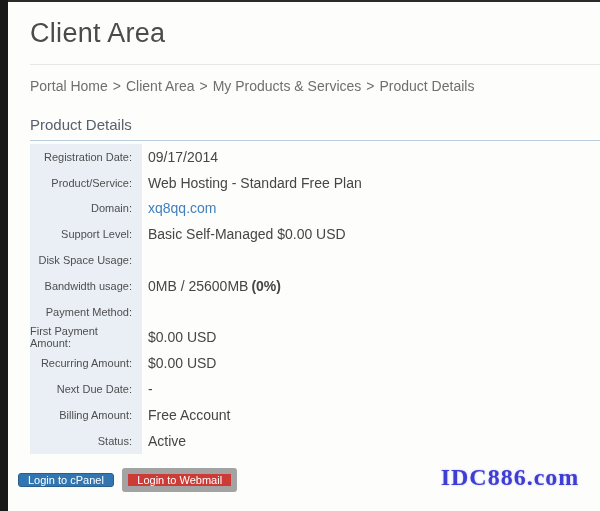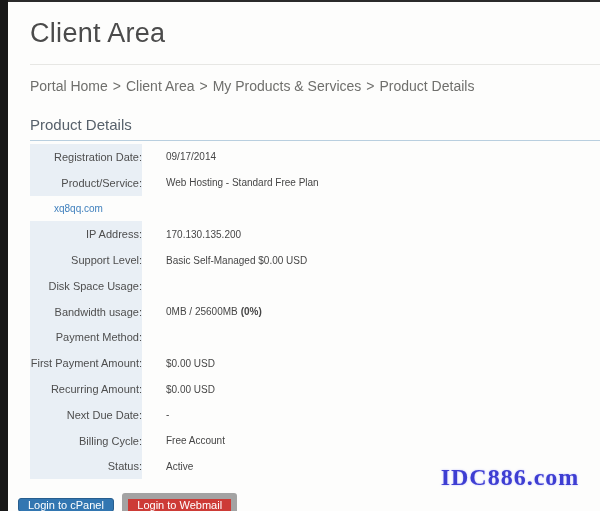--- a/index.html
+++ b/index.html
@@ -24,23 +24,23 @@
   .breadcrumb .sep{margin:0 5px;color:#6f6f6c;}
 
   h2.section-title{margin:22px 0 0 0;font-size:15px;font-weight:400;color:#57616b;}
   .section-underline{margin-top:7px;height:1px;background:#b9cfdf;}
 
   .details-table{margin-top:3px;}
   .d-row{display:flex;align-items:stretch;height:25.8px;}
   .d-cell{display:flex;align-items:center;font-size:11px;}
   .d-label{
     width:112px;background:#e9eff5;justify-content:flex-end;
-    padding-right:0;box-sizing:border-box;color:#4e4e4e;
+    padding-right:10px;box-sizing:border-box;color:#4e4e4e;
   }
-  .d-value{padding-left:24px;color:#464646;font-size:10px;white-space:nowrap;}
+  .d-value{padding-left:6px;color:#464646;font-size:14px;white-space:nowrap;}
   .d-value .bold{font-weight:bold;margin-left:3px;}
   .d-value .link{color:#4080bd;cursor:pointer;text-decoration:none;}
 
   .actions{margin:14px 0 0 -12px;}
   .btn{
     display:inline-block;border-radius:3px;color:#fff;font-weight:normal;
     font-size:11px;padding:0 9px;cursor:pointer;
     font-family:"Liberation Sans","DejaVu Sans",sans-serif;
   }
   .btn-blue{background:#3276b1;border:1px solid #275e8e;}
@@ -80,28 +80,23 @@
           <span>09/17/2014</span>
         </div>
       </div>
       <div class="d-row">
         <div class="d-cell d-label">Product/Service:</div>
         <div class="d-cell d-value">
           <span>Web Hosting - Standard Free Plan</span>
         </div>
       </div>
       <div class="d-row">
+        <div class="d-cell d-label">Domain:</div>
         <div class="d-cell d-value">
           <span class="link">xq8qq.com</span>
-        </div>
-      </div>
-      <div class="d-row">
-        <div class="d-cell d-label">IP Address:</div>
-        <div class="d-cell d-value">
-          <span>170.130.135.200</span>
         </div>
       </div>
       <div class="d-row">
         <div class="d-cell d-label">Support Level:</div>
         <div class="d-cell d-value">
           <span>Basic Self-Managed $0.00 USD</span>
         </div>
       </div>
       <div class="d-row">
         <div class="d-cell d-label">Disk Space Usage:</div>
@@ -128,21 +123,21 @@
           <span>$0.00 USD</span>
         </div>
       </div>
       <div class="d-row">
         <div class="d-cell d-label">Next Due Date:</div>
         <div class="d-cell d-value">
           <span>-</span>
         </div>
       </div>
       <div class="d-row">
-        <div class="d-cell d-label">Billing Cycle:</div>
+        <div class="d-cell d-label">Billing Amount:</div>
         <div class="d-cell d-value">
           <span>Free Account</span>
         </div>
       </div>
       <div class="d-row">
         <div class="d-cell d-label">Status:</div>
         <div class="d-cell d-value">
           <span>Active</span>
         </div>
       </div>

